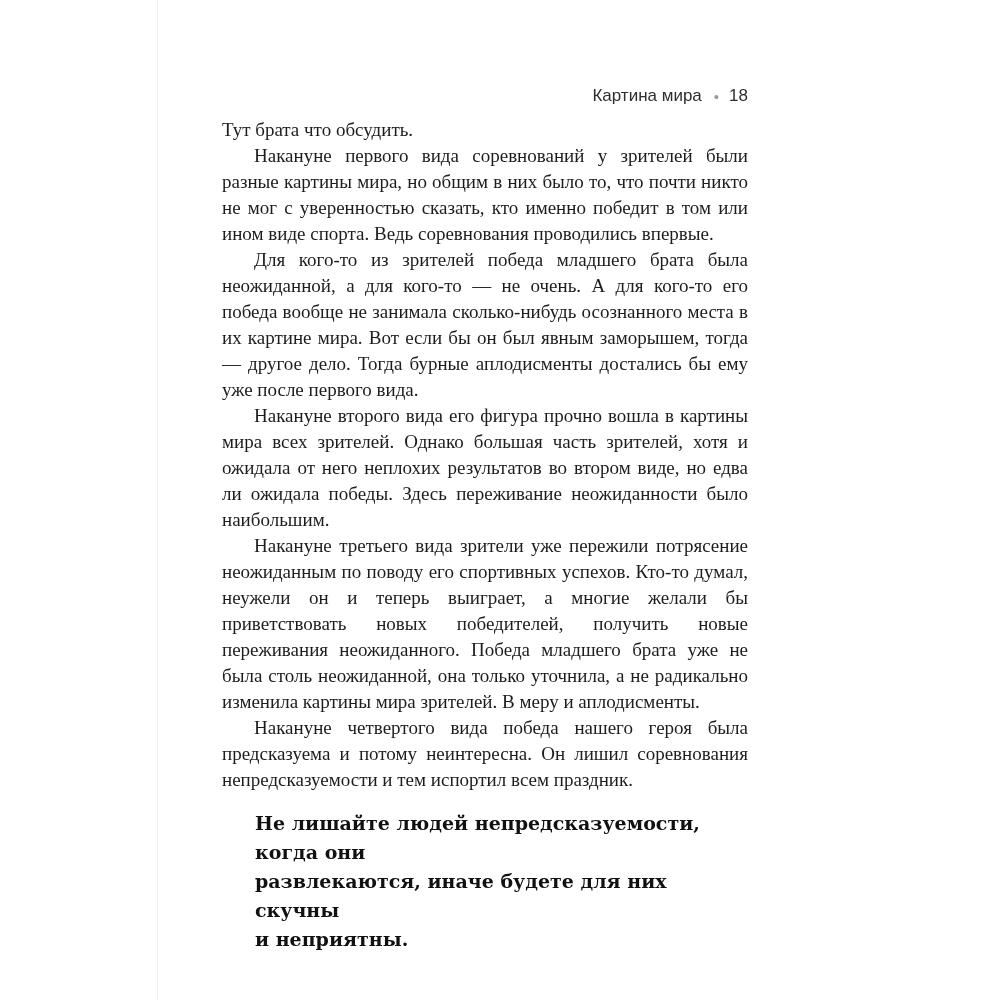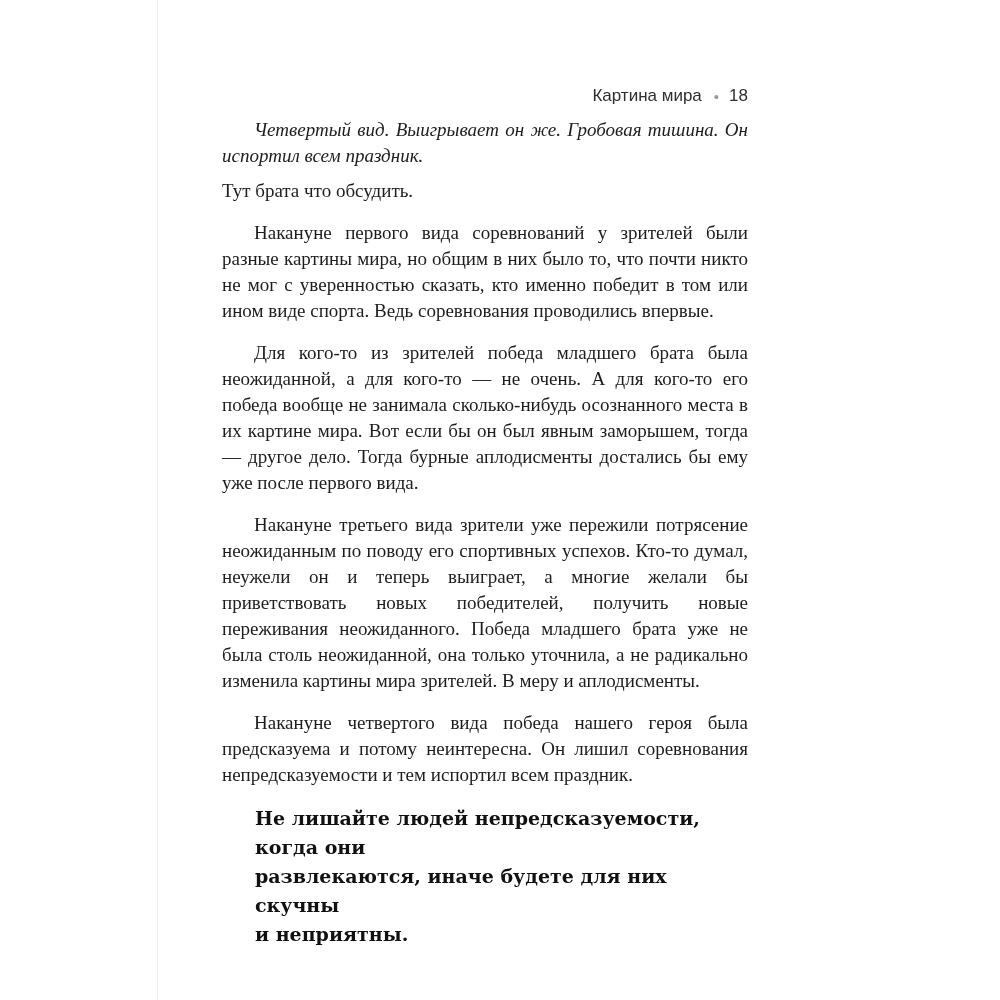--- a/index.html
+++ b/index.html
@@ -56,21 +56,20 @@
     margin: 0;
     text-align: justify;
   }
   p.epigraph {
     font-style: italic;
     text-indent: 32px;
     margin-bottom: 9px;
   }
   p.indent {
     text-indent: 32px;
-    margin-top: 16px;
   }
   p.takeaway {
     margin: 16px 0 0 0;
     padding-left: 33px;
     font-family: "DejaVu Serif", serif;
     font-weight: bold;
     font-size: 19px;
     line-height: 29px;
     color: #111111;
     white-space: pre-line;
@@ -85,24 +84,24 @@
 
   <div class="content">
 
     <div class="running-head">
       <span>Картина мира</span>
       <span class="bullet">•</span>
       <span>18</span>
     </div>
 
     <div class="body-text">
-      <p class="para epigraph">Четвертый вид. Выигрывает он же. Гробовая тишина. Он испортил всем праздник.</p>
       <p class="para">Тут брата что обсудить.</p>
       <p class="para indent">Накануне первого вида соревнований у зрителей были разные картины мира, но общим в них было то, что почти никто не мог с уверенностью сказать, кто именно победит в том или ином виде спорта. Ведь соревнования проводились впервые.</p>
       <p class="para indent">Для кого-то из зрителей победа младшего брата была неожиданной, а для кого-то — не очень. А для кого-то его победа вообще не занимала сколько-нибудь осознанного места в их картине мира. Вот если бы он был явным заморышем, тогда — другое дело. Тогда бурные аплодисменты достались бы ему уже после первого вида.</p>
+      <p class="para indent">Накануне второго вида его фигура прочно вошла в картины мира всех зрителей. Однако большая часть зрителей, хотя и ожидала от него неплохих результатов во втором виде, но едва ли ожидала победы. Здесь переживание неожиданности было наибольшим.</p>
       <p class="para indent">Накануне третьего вида зрители уже пережили потрясение неожиданным по поводу его спортивных успехов. Кто-то думал, неужели он и теперь выиграет, а многие желали бы приветствовать новых победителей, получить новые переживания неожиданного. Победа младшего брата уже не была столь неожиданной, она только уточнила, а не радикально изменила картины мира зрителей. В меру и аплодисменты.</p>
       <p class="para indent">Накануне четвертого вида победа нашего героя была предсказуема и потому неинтересна. Он лишил соревнования непредсказуемости и тем испортил всем праздник.</p>
       <p class="takeaway">Не лишайте людей непредсказуемости, когда они
 развлекаются, иначе будете для них скучны
 и неприятны.</p>
     </div>
 
   </div>
 </div>
 

